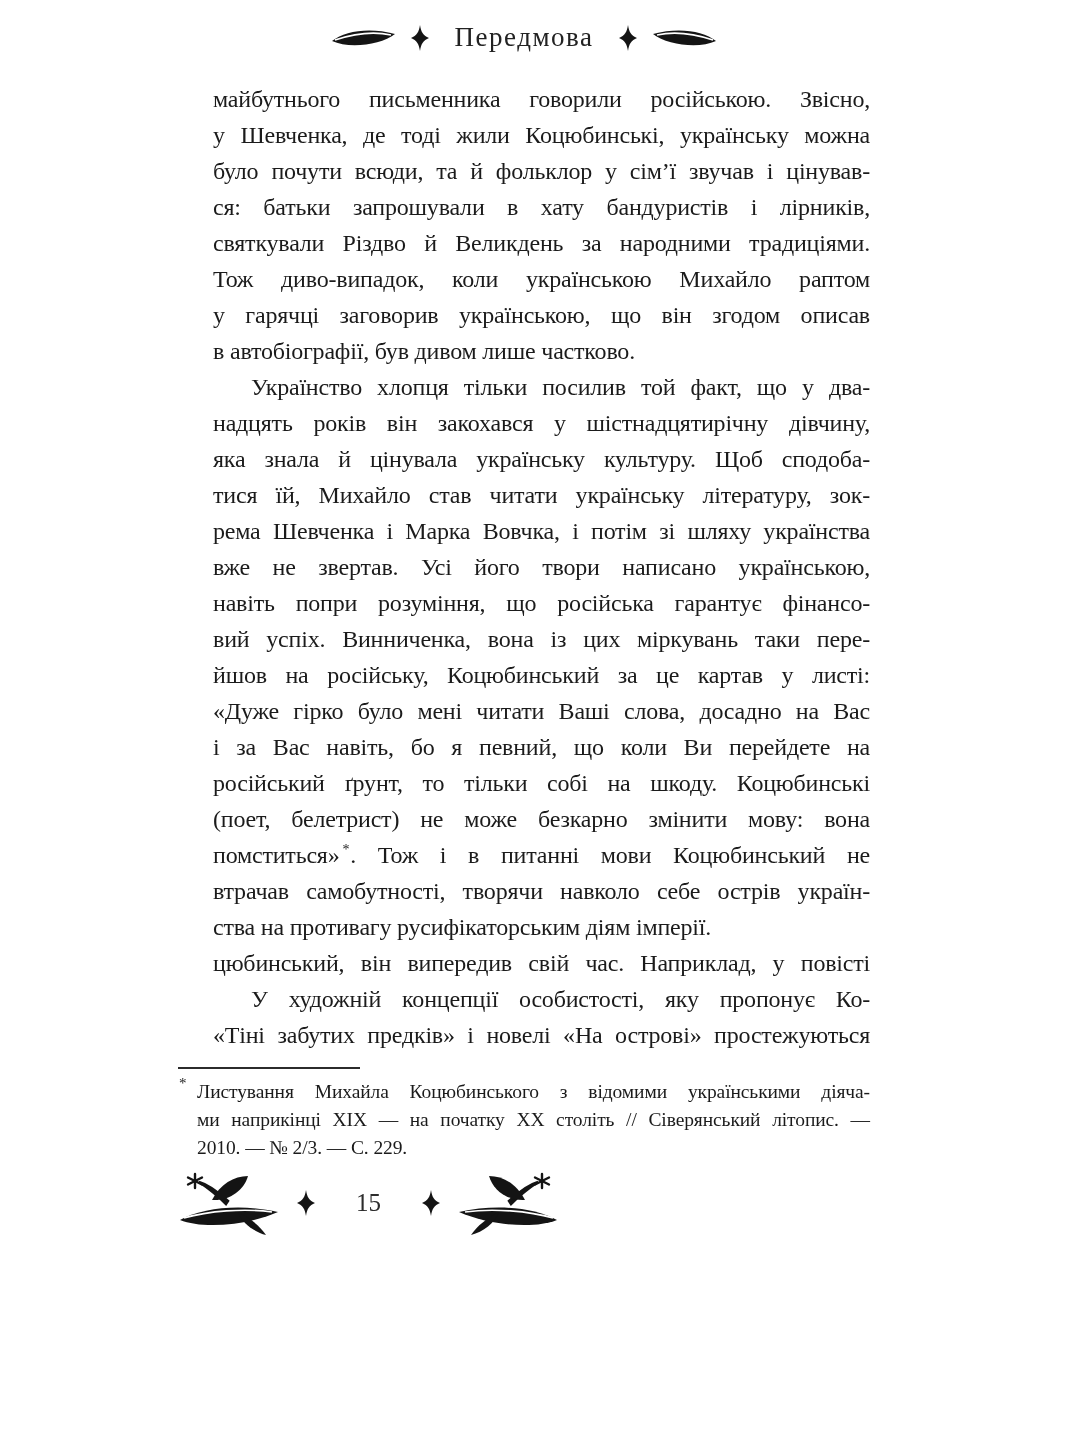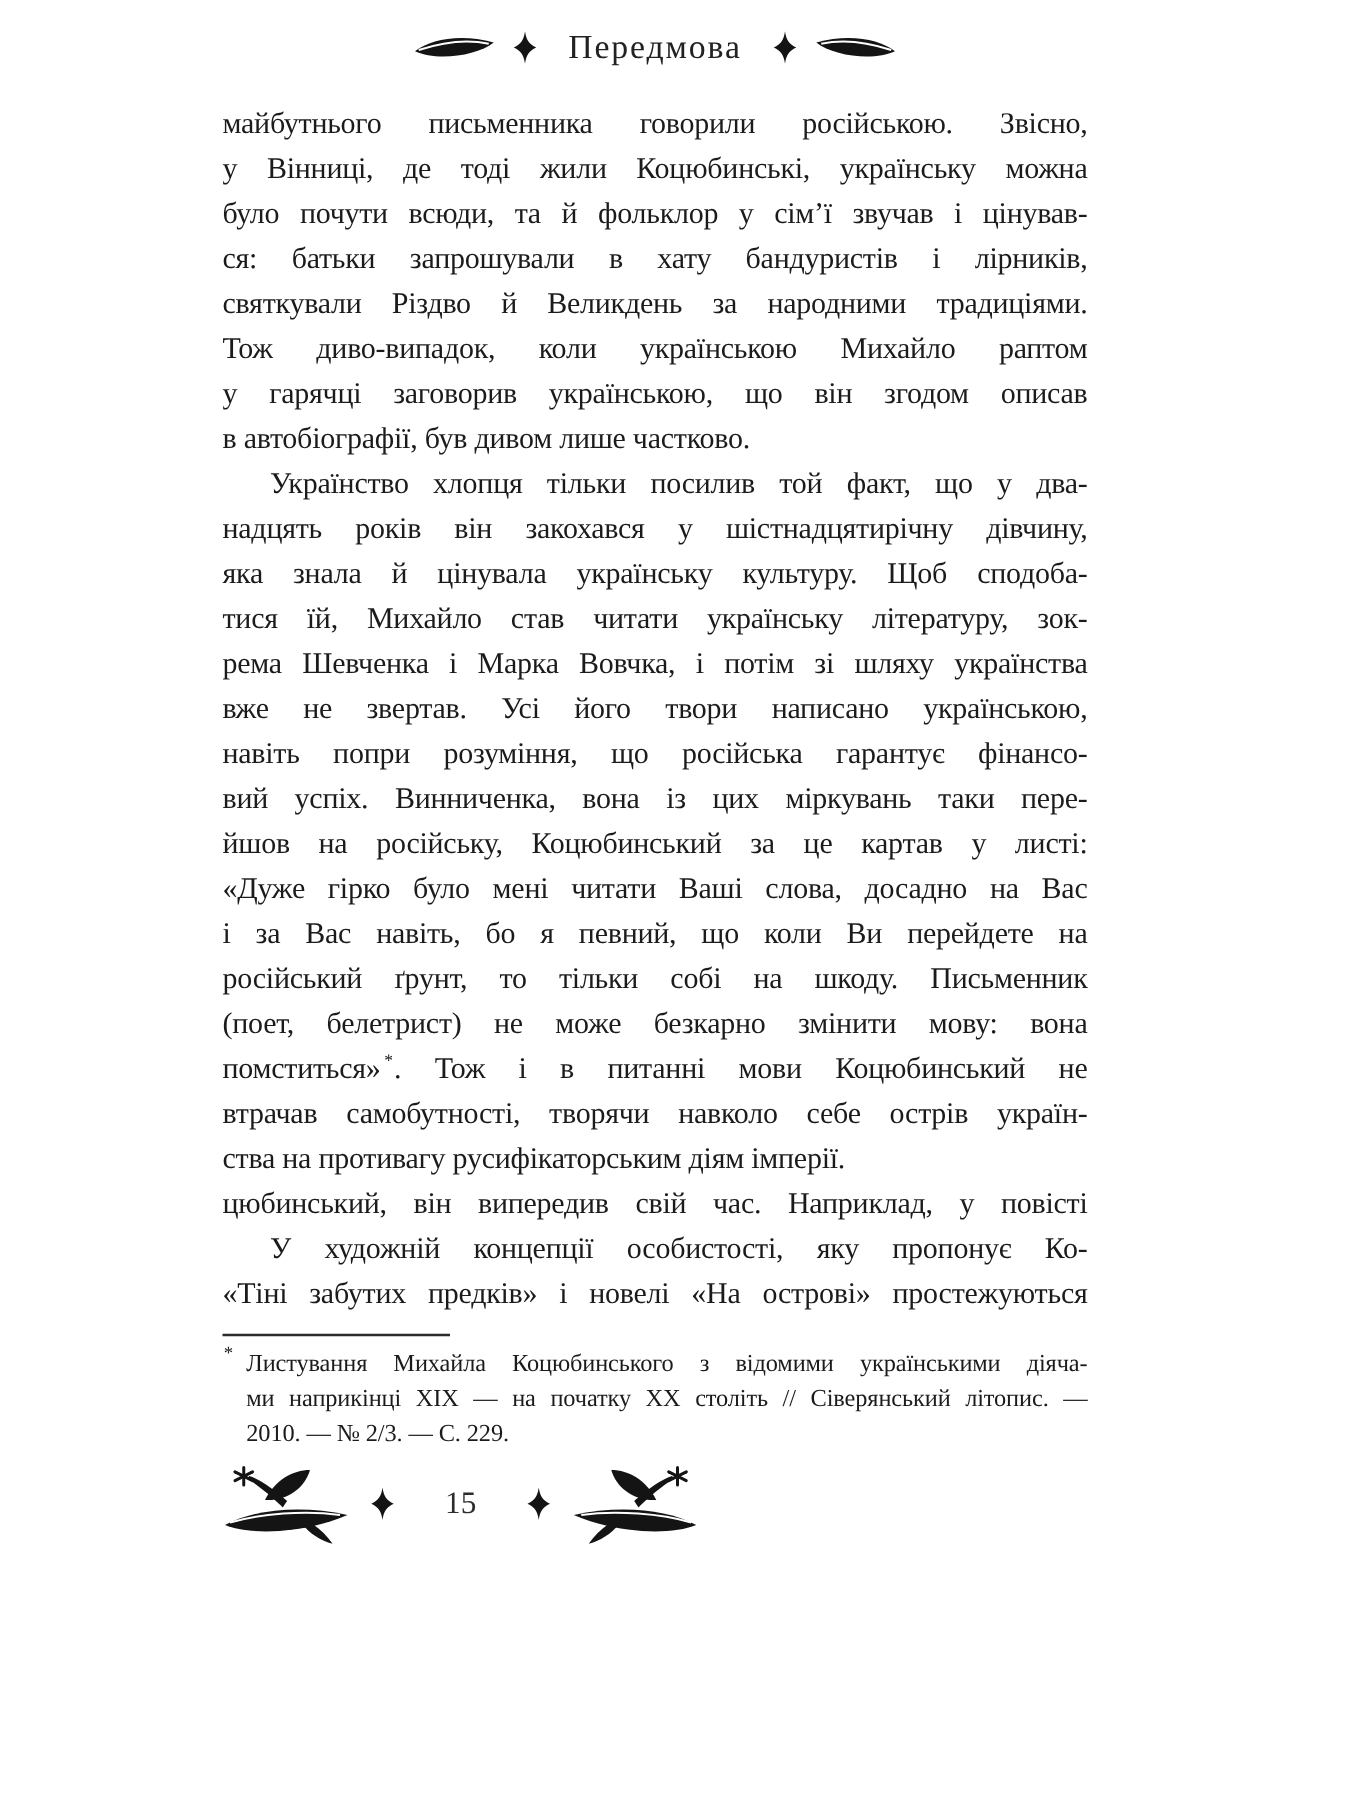--- a/index.html
+++ b/index.html
@@ -7,21 +7,21 @@
   .page {
     position:relative; width:1000px; height:1440px; background:#ffffff;
     font-family:"Liberation Serif","DejaVu Serif",serif; color:#1b1b1b;
     overflow:hidden;
   }
   .content { position:absolute; left:178px; top:0; width:692px; }
 
   .header { margin-top:22px; display:flex; align-items:center; justify-content:center; gap:13px; }
   .chapter-title { font-size:27px; letter-spacing:1.5px; color:#222; white-space:nowrap; padding:0 12px; }
 
-  .body-text { margin-top:28px; }
+  .body-text { margin-top:28px;margin-left:35px; }
   .line {
     font-size:24px; line-height:36px; letter-spacing:-0.2px;
     text-align:justify; text-align-last:justify; text-justify:inter-word;
   }
   .line.end { text-align-last:left; }
   .line.indent { text-indent:38px; }
 
   .fnref { font-size:14px; line-height:0; vertical-align:super; padding-left:3px; padding-right:1px; }
 
   .footnote { margin-top:14px; }
@@ -70,42 +70,42 @@
           <path d="M1,15 C14,5 38,1 64,8 C50,19 18,23 1,15 Z" fill="#141414"></path>
           <path d="M4,14 C22,8 42,5 60,9" stroke="#ffffff" stroke-width="1.6" fill="none"></path>
         </svg>
       </span>
     </div>
 
     <div class="body-text">
 
       <div class="para">
         <div class="line">майбутнього письменника говорили російською. Звісно,</div>
-        <div class="line">у Вінниці, де тоді жили Коцюбинські, українську можна</div>
+        <div class="line">у Шевченка, де тоді жили Коцюбинські, українську можна</div>
         <div class="line">було почути всюди, та й фольклор у сім’ї звучав і цінував-</div>
         <div class="line">ся: батьки запрошували в хату бандуристів і лірників,</div>
         <div class="line">святкували Різдво й Великдень за народними традиціями.</div>
         <div class="line">Тож диво-випадок, коли українською Михайло раптом</div>
         <div class="line">у гарячці заговорив українською, що він згодом описав</div>
         <div class="line end">в автобіографії, був дивом лише частково.</div>
       </div>
 
       <div class="para">
         <div class="line indent">Українство хлопця тільки посилив той факт, що у два-</div>
         <div class="line">надцять років він закохався у шістнадцятирічну дівчину,</div>
         <div class="line">яка знала й цінувала українську культуру. Щоб сподоба-</div>
         <div class="line">тися їй, Михайло став читати українську літературу, зок-</div>
         <div class="line">рема Шевченка і Марка Вовчка, і потім зі шляху українства</div>
         <div class="line">вже не звертав. Усі його твори написано українською,</div>
         <div class="line">навіть попри розуміння, що російська гарантує фінансо-</div>
         <div class="line">вий успіх. Винниченка, вона із цих міркувань таки пере-</div>
         <div class="line">йшов на російську, Коцюбинський за це картав у листі:</div>
         <div class="line">«Дуже гірко було мені читати Ваші слова, досадно на Вас</div>
         <div class="line">і за Вас навіть, бо я певний, що коли Ви перейдете на</div>
-        <div class="line">російський ґрунт, то тільки собі на шкоду. Письменник</div>
+        <div class="line">російський ґрунт, то тільки собі на шкоду. Коцюбинські</div>
         <div class="line">(поет, белетрист) не може безкарно змінити мову: вона</div>
         <div class="line"><span>помститься»</span><sup class="fnref">*</sup><span>. Тож і в питанні мови Коцюбинський не</span></div>
         <div class="line">втрачав самобутності, творячи навколо себе острів україн-</div>
         <div class="line end">ства на противагу русифікаторським діям імперії.</div>
       </div>
 
       <div class="para">
         <div class="line">цюбинський, він випередив свій час. Наприклад, у повісті</div>
         <div class="line indent">У художній концепції особистості, яку пропонує Ко-</div>
         <div class="line">«Тіні забутих предків» і новелі «На острові» простежуються</div>

